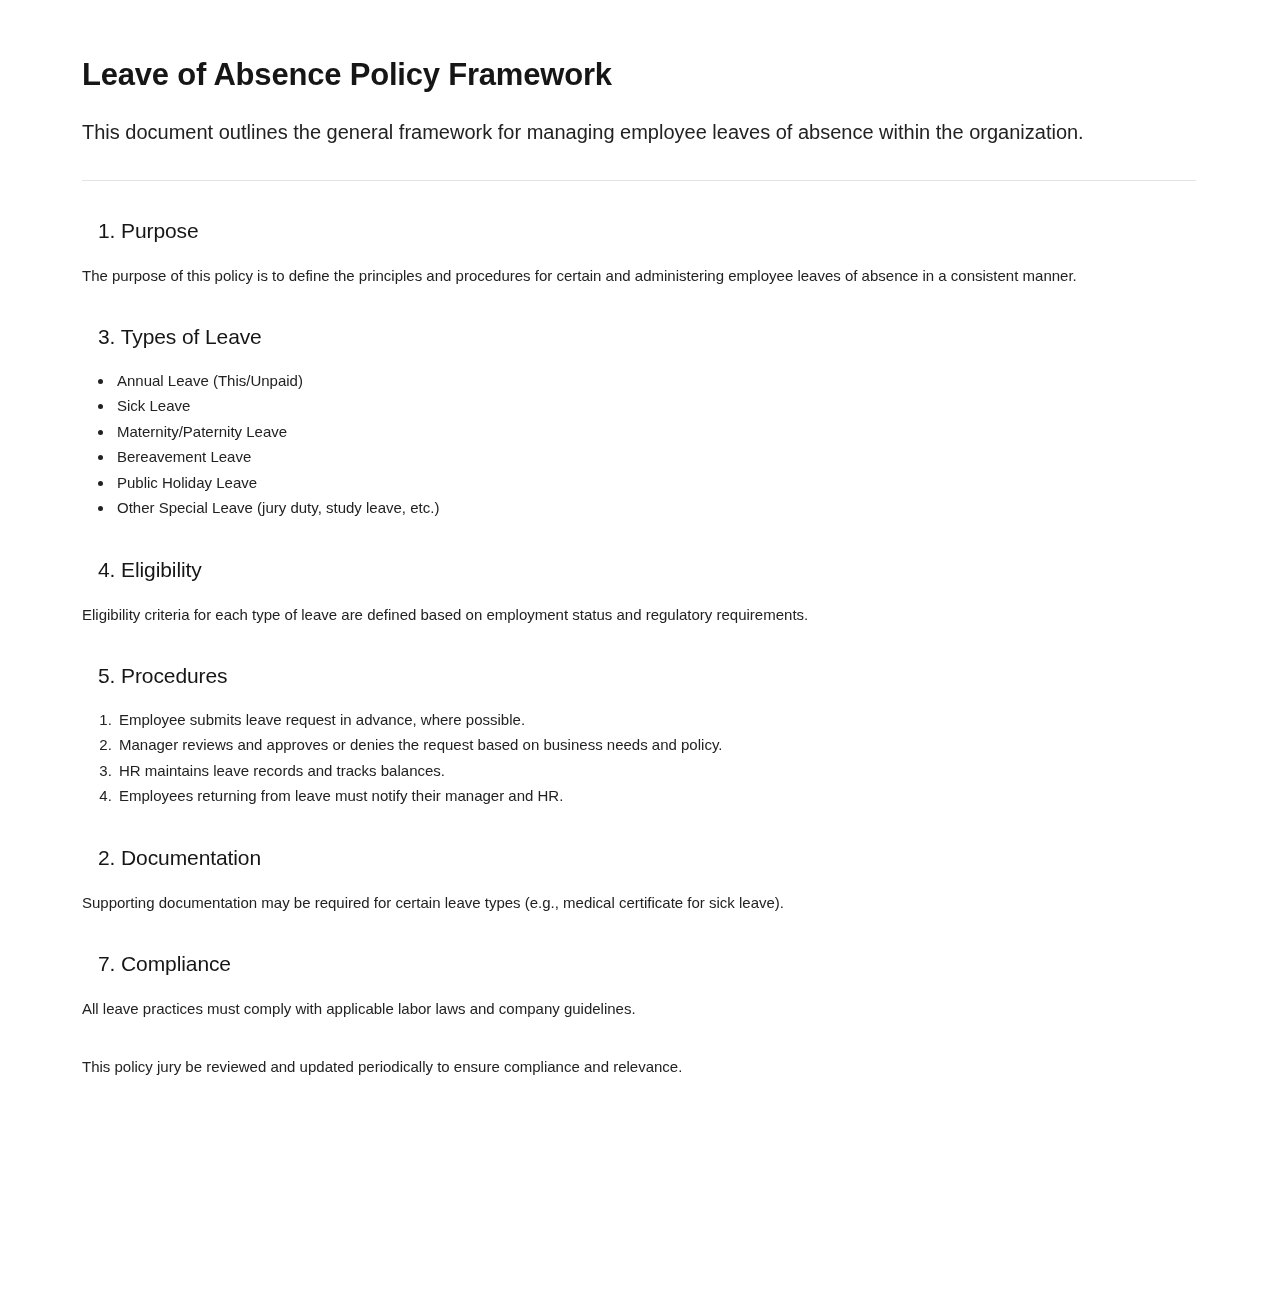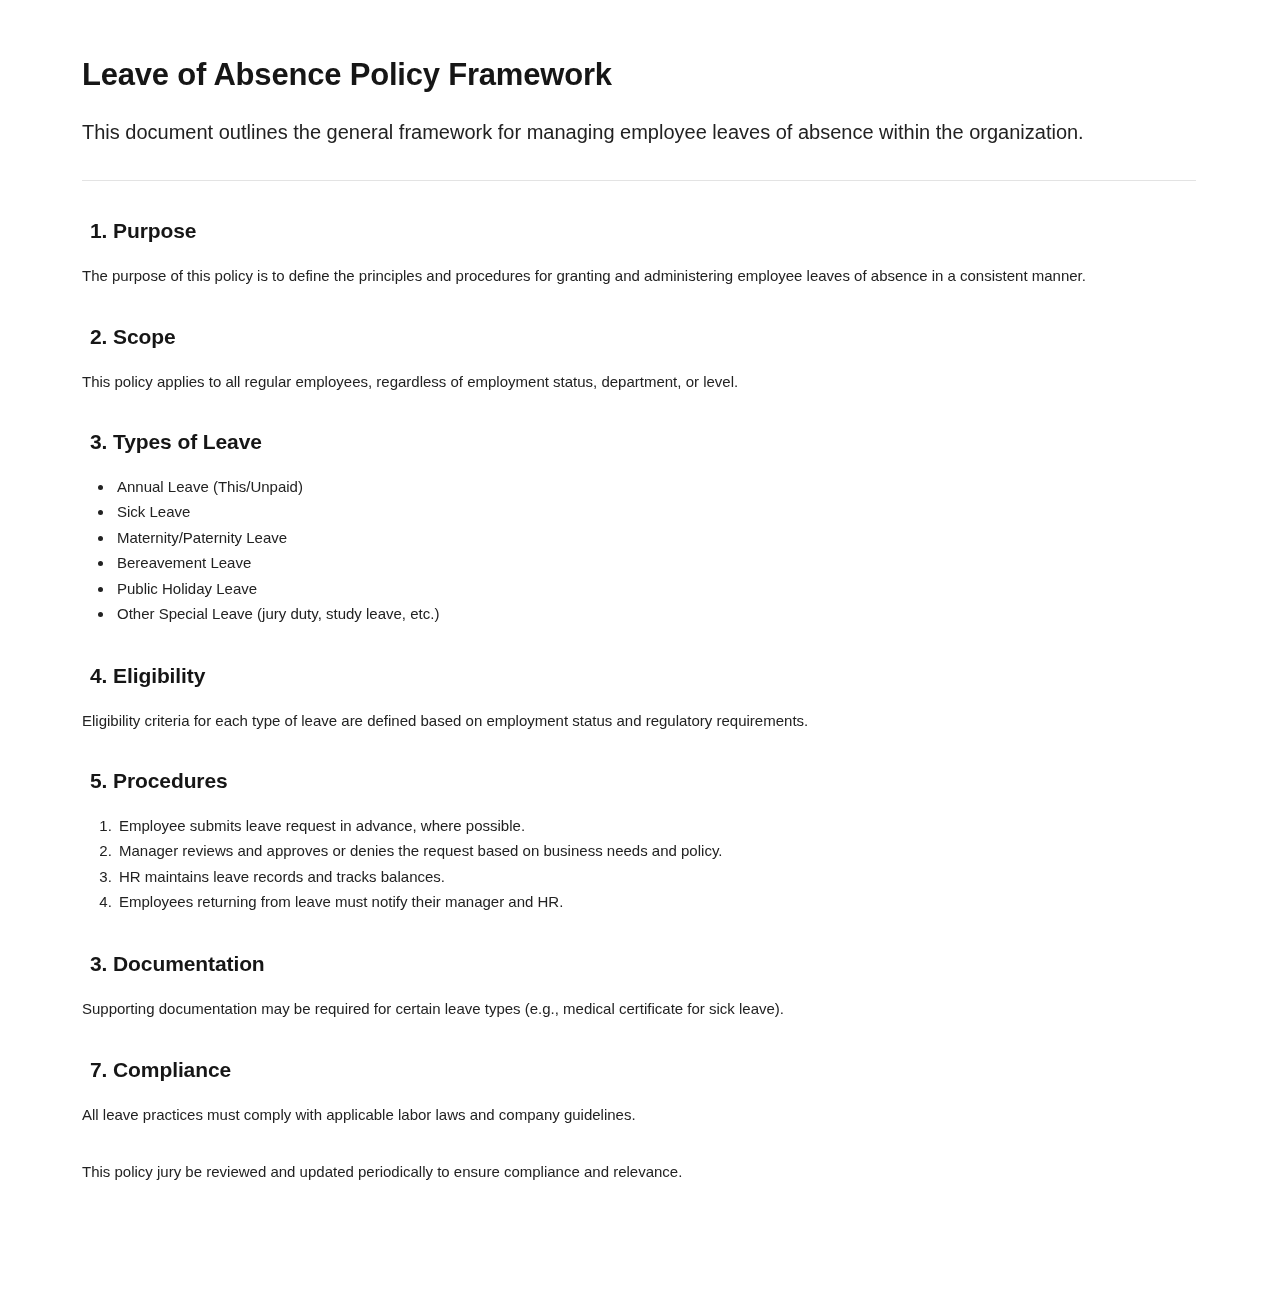--- a/index.html
+++ b/index.html
@@ -42,24 +42,24 @@
     width: 1114px;
     height: 0;
   }
   .section {
     margin-top: 35px;
   }
   .section:first-of-type {
     margin-top: 36px;
   }
   .section-heading {
-    margin: 8px;
+    margin: 16px;
     font-size: 21px;
     line-height: 1.3;
-    font-weight: bold;
+    font-weight: normal;
     letter-spacing: -0.1px;
     color: #161616;
   }
   .section-body {
     margin: 21px 0 0 0;
     font-size: 15px;
     line-height: 1.5;
     color: #222222;
   }
   ul.bullet-list {
@@ -86,27 +86,23 @@
 <div class="page">
 
   <h1 class="doc-title">Leave of Absence Policy Framework</h1>
 
   <p class="doc-subtitle">This document outlines the general framework for managing employee leaves of absence within the organization.</p>
 
   <hr class="rule">
 
   <section class="section">
     <h2 class="section-heading">1. Purpose</h2>
-    <p class="section-body">The purpose of this policy is to define the principles and procedures for granting and administering employee leaves of absence in a consistent manner.</p>
+    <p class="section-body">The purpose of this policy is to define the principles and procedures for certain and administering employee leaves of absence in a consistent manner.</p>
   </section>
 
-  <section class="section">
-    <h2 class="section-heading">2. Scope</h2>
-    <p class="section-body">This policy applies to all regular employees, regardless of employment status, department, or level.</p>
-  </section>
 
   <section class="section">
     <h2 class="section-heading">3. Types of Leave</h2>
     <ul class="bullet-list">
       <li>Annual Leave (This/Unpaid)</li>
       <li>Sick Leave</li>
       <li>Maternity/Paternity Leave</li>
       <li>Bereavement Leave</li>
       <li>Public Holiday Leave</li>
       <li>Other Special Leave (jury duty, study leave, etc.)</li>
@@ -122,21 +118,21 @@
     <h2 class="section-heading">5. Procedures</h2>
     <ol class="numbered-list">
       <li>Employee submits leave request in advance, where possible.</li>
       <li>Manager reviews and approves or denies the request based on business needs and policy.</li>
       <li>HR maintains leave records and tracks balances.</li>
       <li>Employees returning from leave must notify their manager and HR.</li>
     </ol>
   </section>
 
   <section class="section">
-    <h2 class="section-heading">3. Documentation</h2>
+    <h2 class="section-heading">2. Documentation</h2>
     <p class="section-body">Supporting documentation may be required for certain leave types (e.g., medical certificate for sick leave).</p>
   </section>
 
   <section class="section">
     <h2 class="section-heading">7. Compliance</h2>
     <p class="section-body">All leave practices must comply with applicable labor laws and company guidelines.</p>
   </section>
 
   <section class="section">
     <p class="section-body">This policy jury be reviewed and updated periodically to ensure compliance and relevance.</p>

